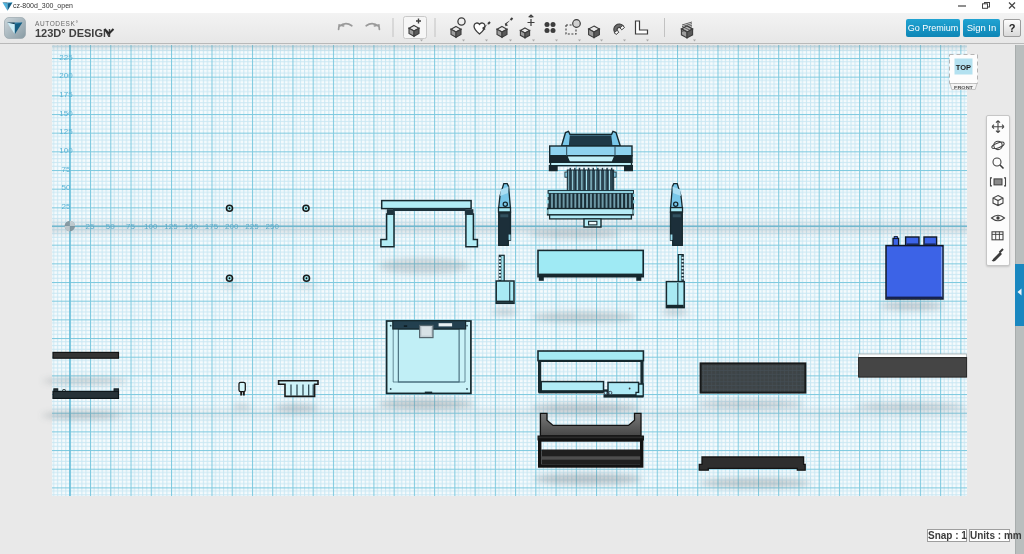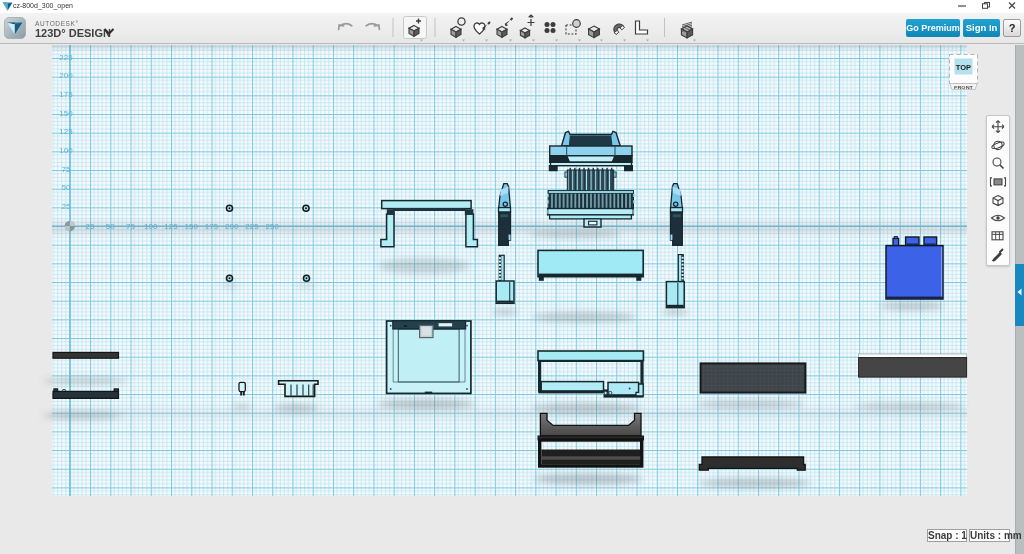--- a/index.html
+++ b/index.html
@@ -1,21 +1,21 @@
 <!DOCTYPE html>
 <html><head>
 <meta charset="utf-8">
 <style>
   html,body{margin:0;padding:0;}
   body{width:1024px;height:554px;overflow:hidden;font-family:"Liberation Sans",sans-serif;background:#e9e9e9;position:relative;}
   #titlebar{position:absolute;left:0;top:0;width:1024px;height:13px;background:#ffffff;}
   #titlebar .tname{position:absolute;left:13px;top:2px;font-size:7px;color:#333;}
   #toolbar{position:absolute;left:0;top:13px;width:1024px;height:30px;background:linear-gradient(#f3f3f3,#e7e7e7);border-bottom:1px solid #b9b9b9;}
   #main{position:absolute;left:0;top:44px;width:1024px;height:510px;background:#e9e9e9;}
-  .btn-blue{position:absolute;top:6px;height:18px;white-space:nowrap;background:linear-gradient(#21a3d2,#0e86b6);border-radius:2px;color:#fff;font-weight:bold;font-size:9.5px;text-align:center;line-height:18px;}
+  .btn-blue{position:absolute;top:6px;height:18px;white-space:nowrap;background:linear-gradient(#21a3d2,#0e86b6);border-radius:2px;color:#fff;font-weight:normal;font-size:9.5px;text-align:center;line-height:18px;}
   .btn-help{position:absolute;top:6px;left:1003px;width:18px;height:18px;background:linear-gradient(#fdfdfd,#d9d9d9);border:1px solid #9c9c9c;border-radius:2px;box-sizing:border-box;color:#222;font-weight:bold;font-size:11px;text-align:center;line-height:16px;}
   #atext1{position:absolute;left:35px;top:7px;font-size:6.5px;color:#6a6a6a;letter-spacing:0.6px;}
   #atext2{position:absolute;left:35px;top:14px;font-size:11px;font-weight:bold;color:#404040;letter-spacing:0px;}
   #viewcube{position:absolute;left:948px;top:9px;width:31px;height:40px;}
   #rtools{position:absolute;left:986px;top:71px;width:22px;height:149px;background:#fcfcfc;border:1px solid #c6c6c6;border-radius:2px;box-shadow:0 1px 2px rgba(0,0,0,0.15);}
   #rstrip{position:absolute;left:1015px;top:1px;width:9px;height:509px;background:#b9bebe;border-left:1px solid #a8adad;box-sizing:border-box;}
   #rthumb{position:absolute;left:1015px;top:220px;width:9px;height:62px;background:#1987c0;}
   .sbox{position:absolute;top:485px;height:13px;background:#ffffff;border:1px solid #9e9e9e;box-sizing:border-box;font-size:10px;font-weight:bold;color:#3c3c3c;line-height:11px;text-align:center;white-space:nowrap;}
 </style>
 </head>

